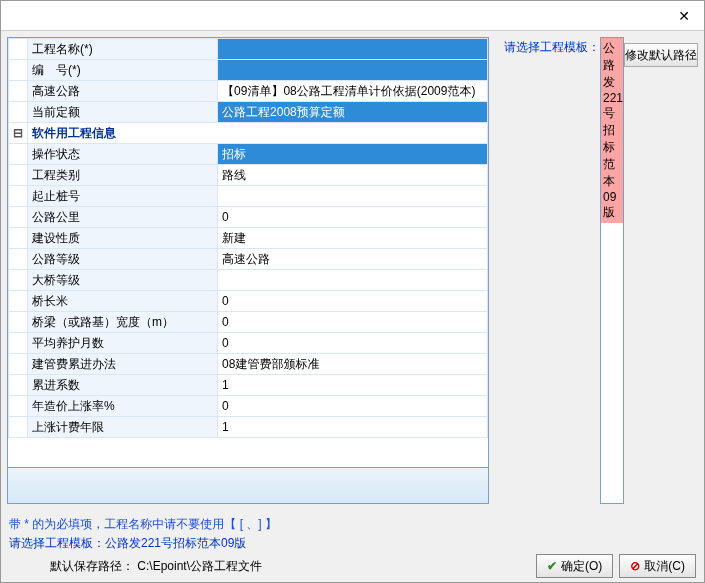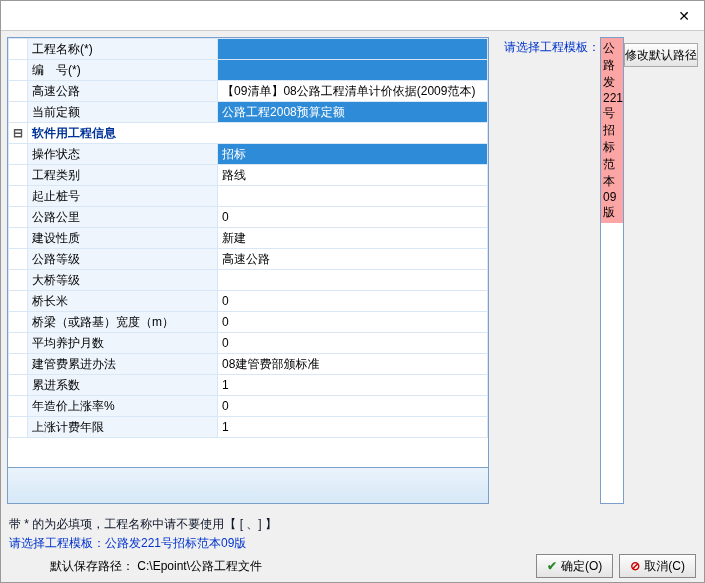--- a/index.html
+++ b/index.html
@@ -19,21 +19,21 @@
 .section-row .col-exp { background: #fff; }
 .hl-value { background: #2e8bd8 !important; color: #fff; }
 .bottom-info { height: 36px; border-top: 1px solid #7a9fcb; background: linear-gradient(#eaf3fb, #d6e8f7); }
 .right-panel { width: 196px; display: flex; flex-direction: row; }
 .tpl-label { color: #0033cc; padding: 2px 0 4px 2px; }
 .tpl-list { flex: 1; border: 1px solid #7a9fcb; background: #fff; overflow: auto; }
 .tpl-item { background: #fca5a5; padding: 2px 2px; cursor: pointer; }
 .path-btn-wrap { padding: 6px 0 0 0; text-decoration: underline; }
 .path-btn { width: 100%; height: 24px; border: 1px solid #aaa; background: linear-gradient(#fdfdfd, #e4e4e4); cursor: pointer; font-size: 12px; }
 .footer { padding: 4px 8px; background: #f0f0f0; }
-.msg-red { color: #0f172a; margin: 2px 0; }
+.msg-red { color: #1d4ed8; margin: 2px 0; }
 .msg-blue { color: #0033cc; margin: 2px 0; }
 .footer-row { display: flex; align-items: center; justify-content: space-between; margin-top: 2px; padding-left: 41px; }
 .path-line { color: #000; }
 .btns { display: flex; gap: 6px; }
 .btn { height: 24px; padding: 0 10px; border: 1px solid #888; background: linear-gradient(#fdfdfd, #e4e4e4); cursor: pointer; font-size: 12px; display: flex; align-items: center; gap: 4px; }
 .ok-icon { color: #2a8a2a; font-weight: bold; }
 .cancel-icon { color: #c00; font-weight: bold; }
 ::-webkit-scrollbar { width: 16px; }
 ::-webkit-scrollbar-track { background: #f0f0f0; }
 ::-webkit-scrollbar-thumb { background: #c8c8c8; border: 1px solid #aaa; }

